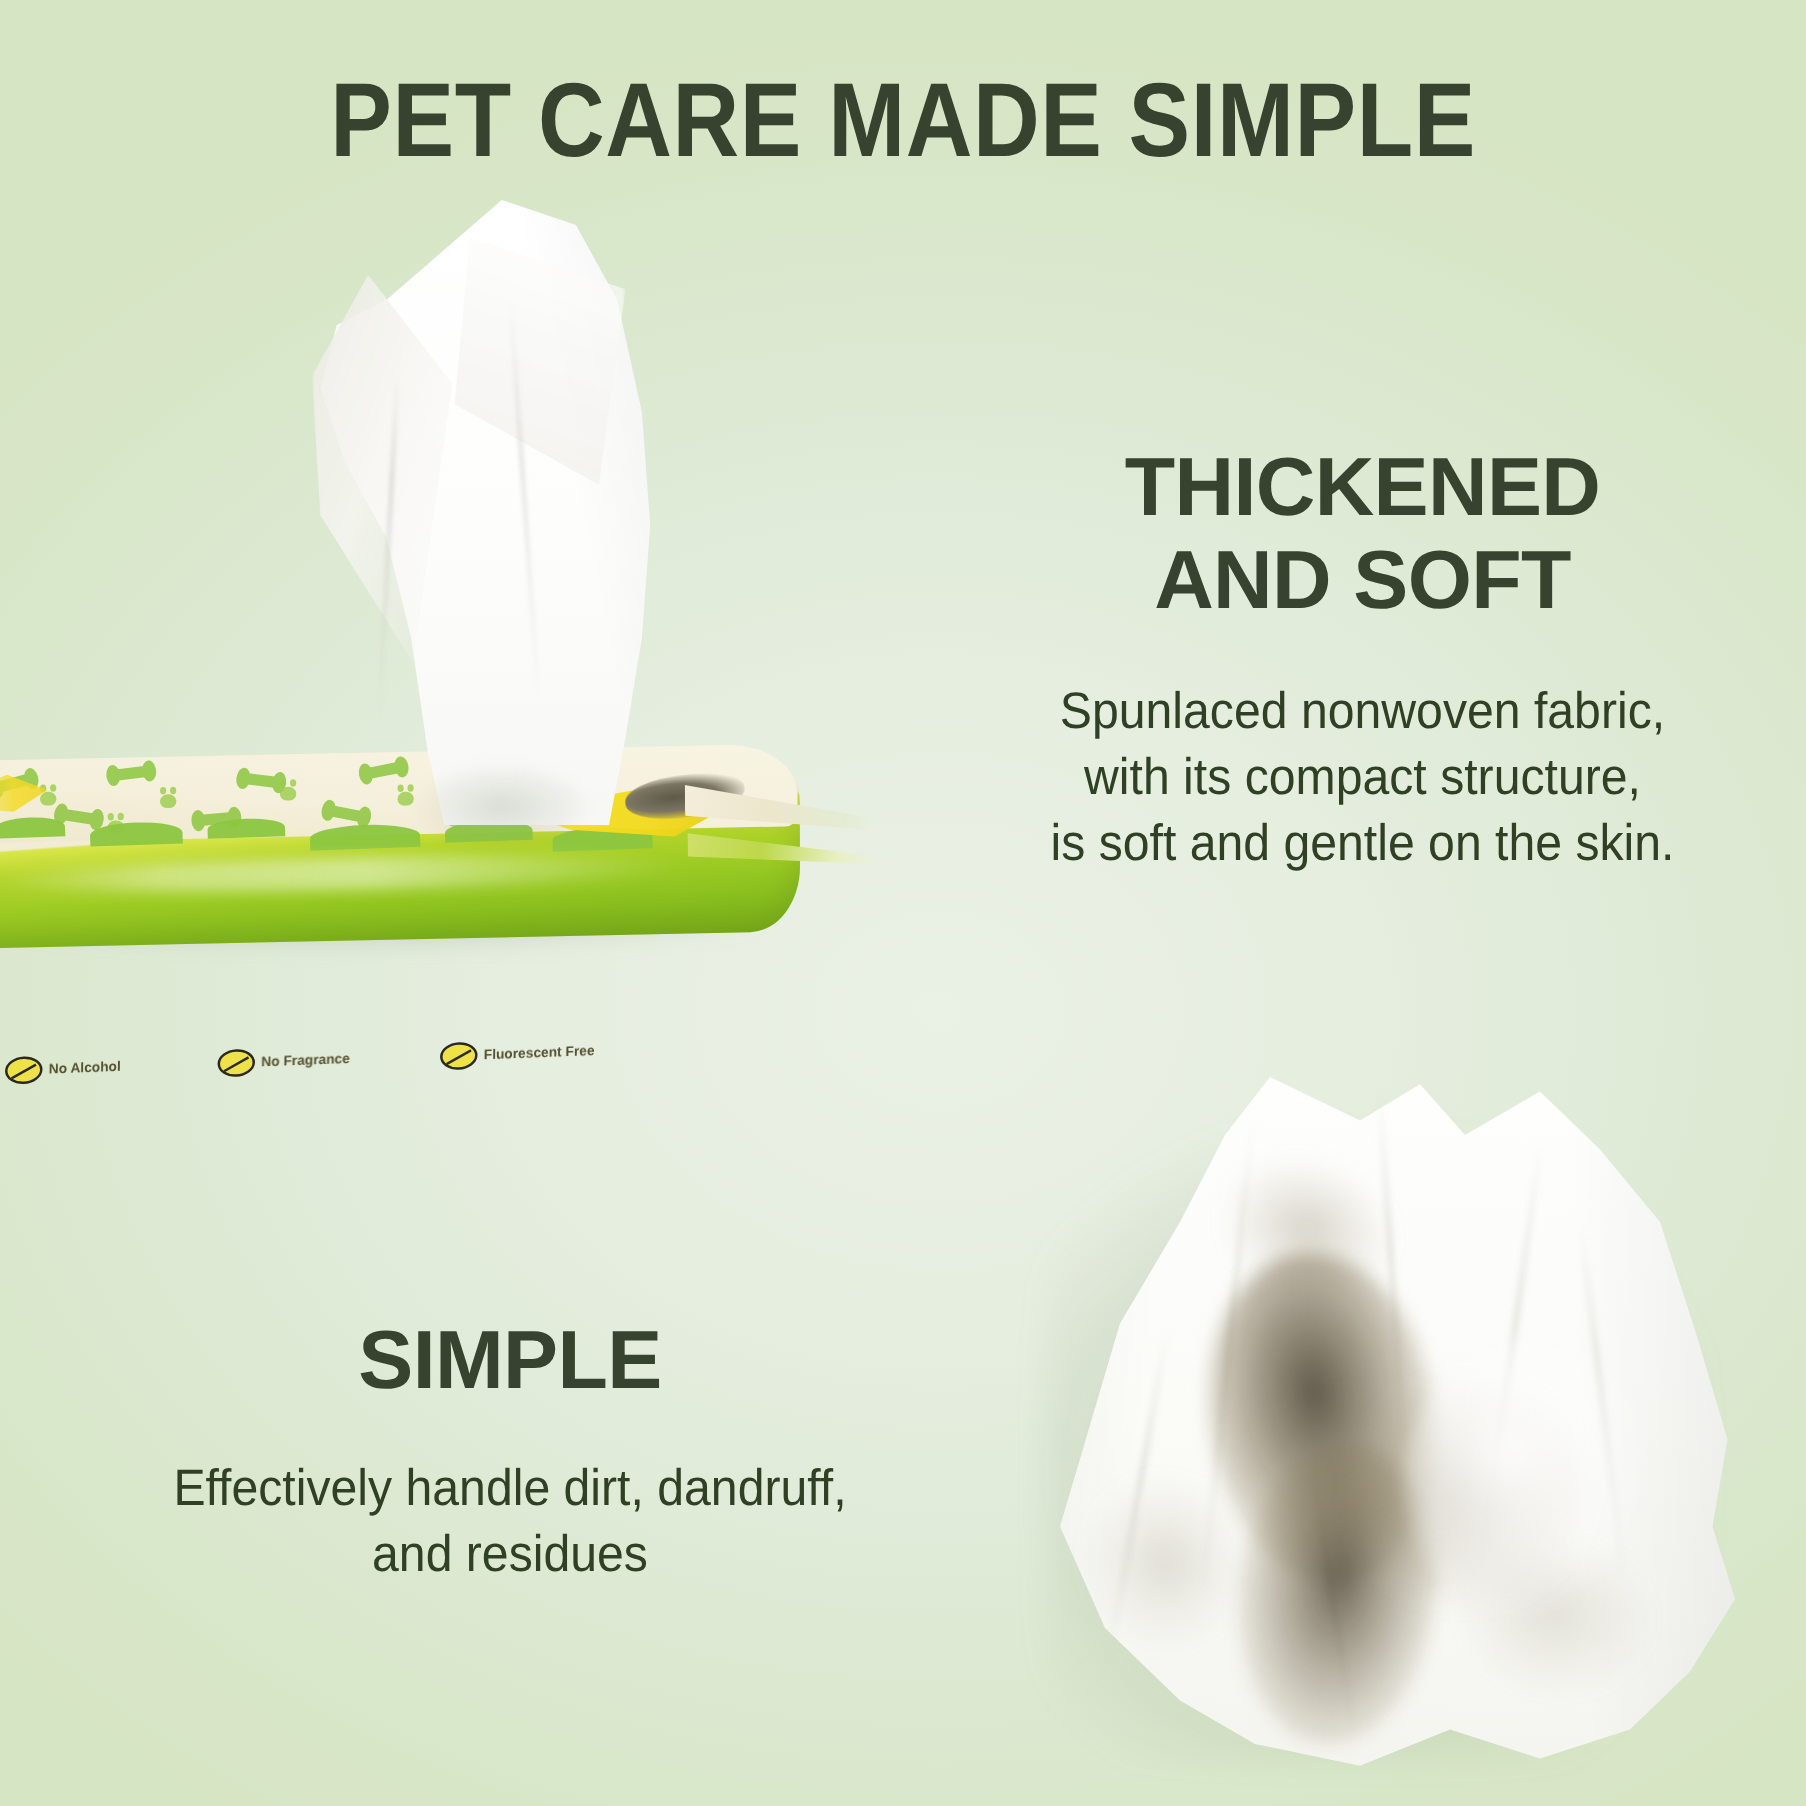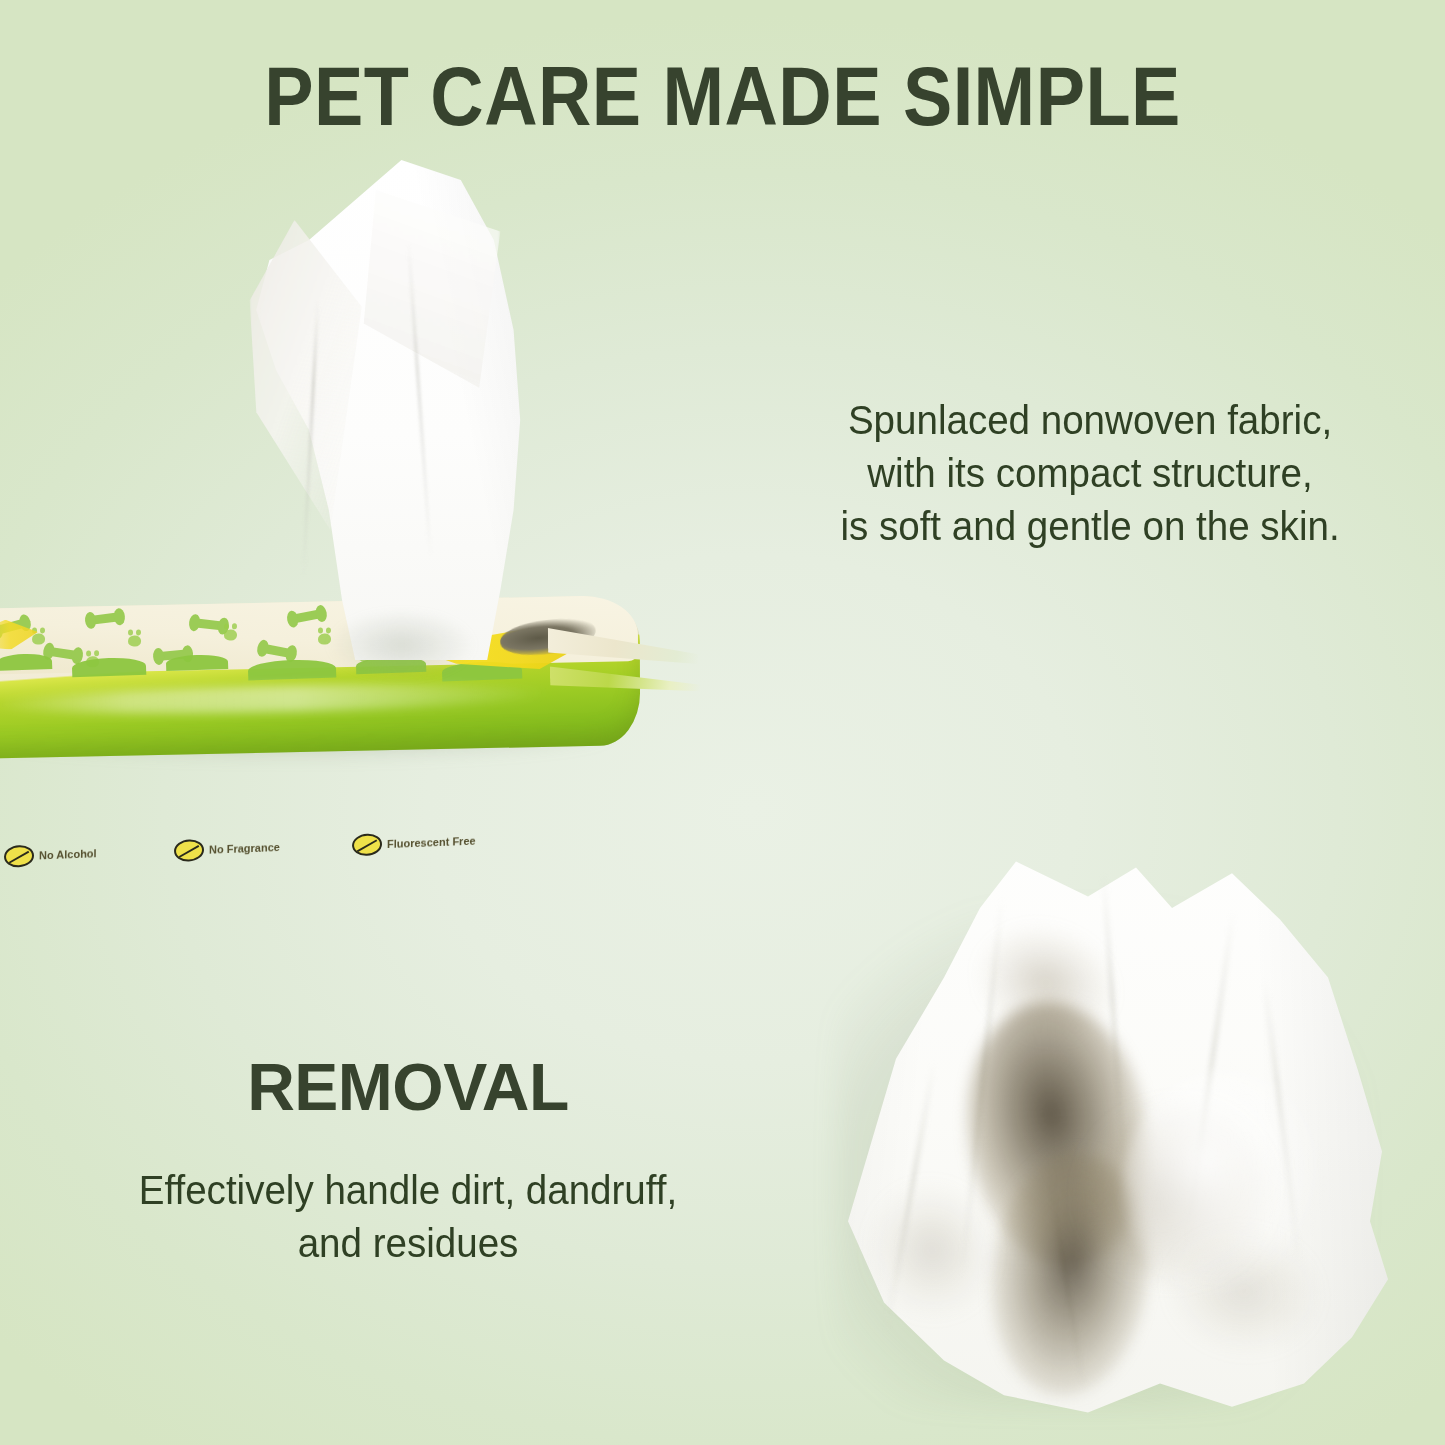--- a/index.html
+++ b/index.html
@@ -528,31 +528,35 @@
       <div class="wipe-main"></div>
       <div class="wipe-fold-a"></div>
       <div class="wipe-fold-b"></div>
       <div class="wipe-crease"></div>
       <div class="wipe-crease2"></div>
       <div class="wipe-base-shadow"></div>
     </div>
   </div>
 
   <div id="feature-soft">
+    <h2 class="feature-heading">
+      <span>THICKENED</span><br>
+      <span>AND SOFT</span>
+    </h2>
     <p class="feature-body">
       <span>Spunlaced nonwoven fabric,</span><br>
       <span>with its compact structure,</span><br>
       <span>is soft and gentle on the skin.</span>
     </p>
   </div>
 
   <div id="feature-stain">
     <h2 class="feature-heading">
       <br>
-      <span>REMOVAL</span>
+      <span>SIMPLE</span>
     </h2>
     <p class="feature-body">
       <span>Effectively handle dirt, dandruff,</span><br>
       <span>and residues</span>
     </p>
   </div>
 
   <div id="dirty-wipe">
     <div class="dirty-shadow"></div>
     <div class="dirty-cloth"></div>

